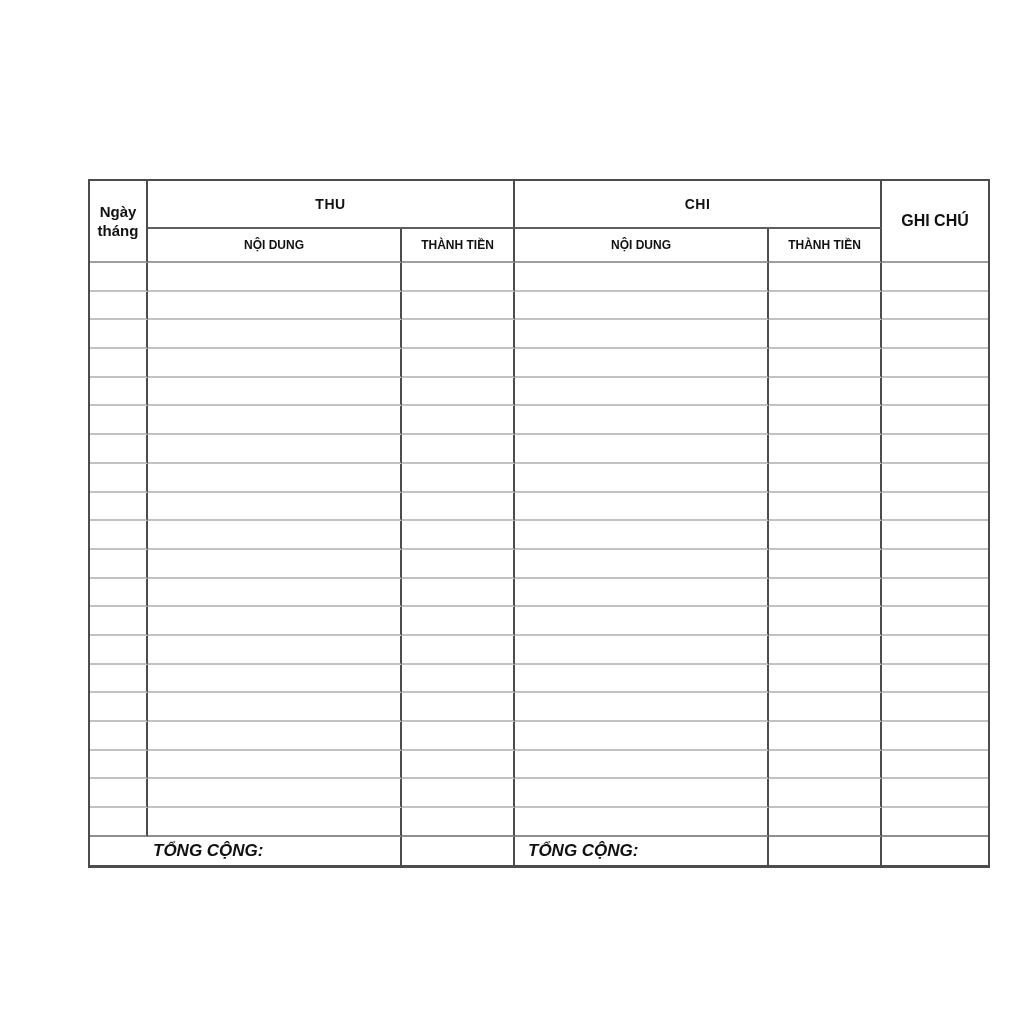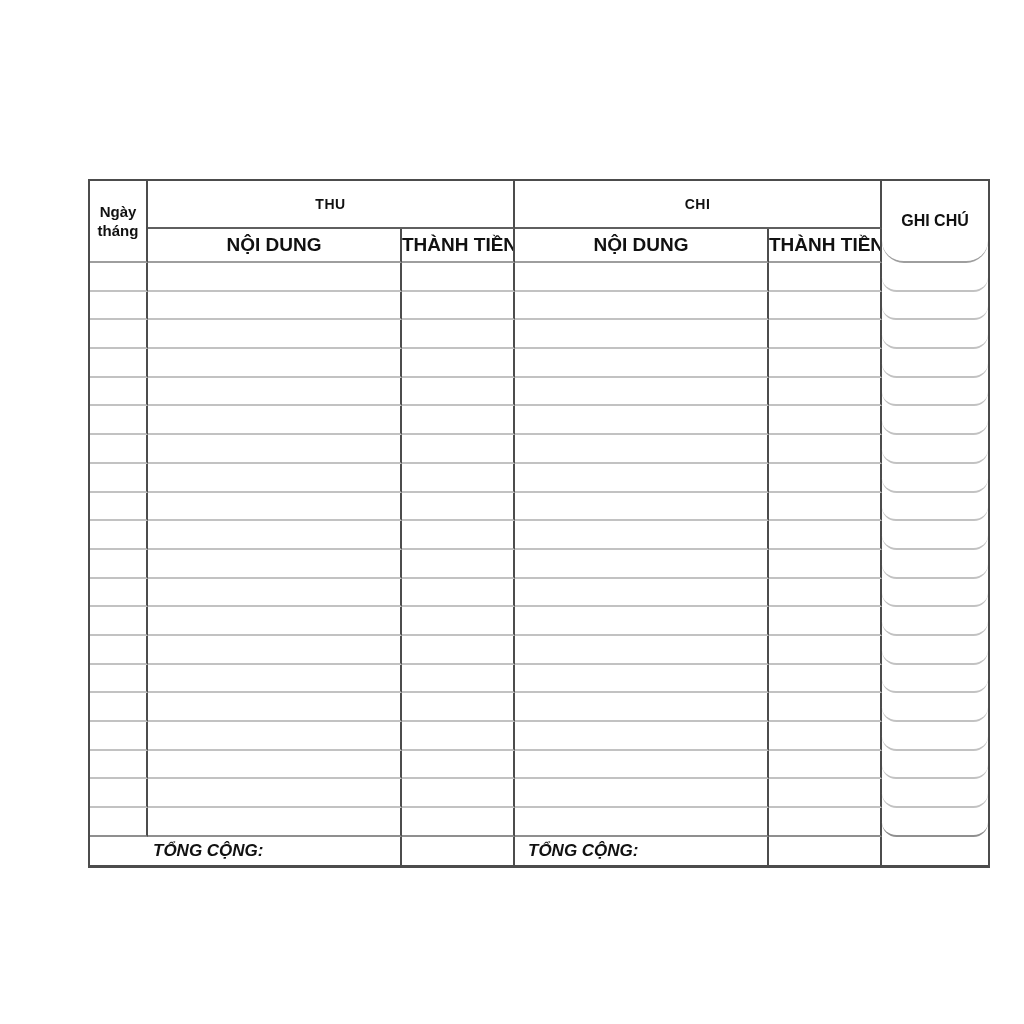--- a/index.html
+++ b/index.html
@@ -32,28 +32,28 @@
     background:#ffffff;
   }
   th,td{
     margin:0;padding:0;
     overflow:hidden;white-space:nowrap;
     border-right:2px solid var(--column-line);
     vertical-align:middle;text-align:center;
     font-weight:bold;color:var(--text);
     background:#ffffff;
   }
-  .col-last{border-right:none;border-radius:22px;}
+  .col-last{border-right:none;}
 
   
   tr.h1{height:48px;}
   tr.h2{height:34px;}
   th.group-head{border-bottom:2px solid var(--header-group-line);font-size:14px;letter-spacing:0.5px;margin-top:7px;}
   th.span-head{border-bottom:2px solid var(--header-bottom-line);}
-  th.sub-head{border-bottom:2px solid var(--header-bottom-line);font-size:19px;}
+  th.sub-head{border-bottom:2px solid var(--header-bottom-line);font-size:12px;}
   th.date-head{font-size:15px;line-height:1.3;}
   th.notes-head{font-size:16px;}
 
   
   tr.data{height:28.7px;}
   tr.data td{border-bottom:2px solid var(--row-line);font-weight:normal;font-size:13px;}
   tr.data.data-last td{border-bottom:2px solid var(--total-top-line);}
 
   
   tr.total{height:28px;}

